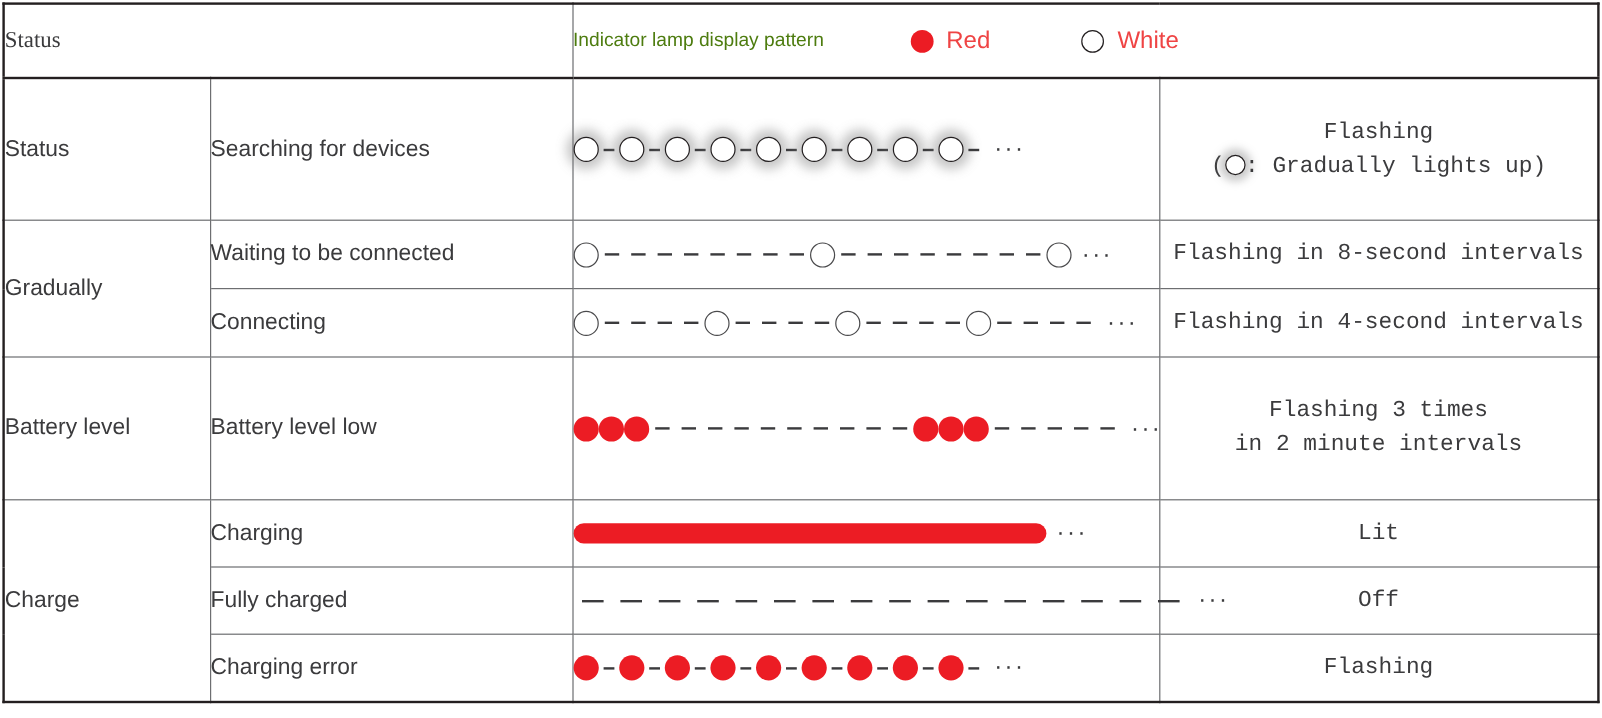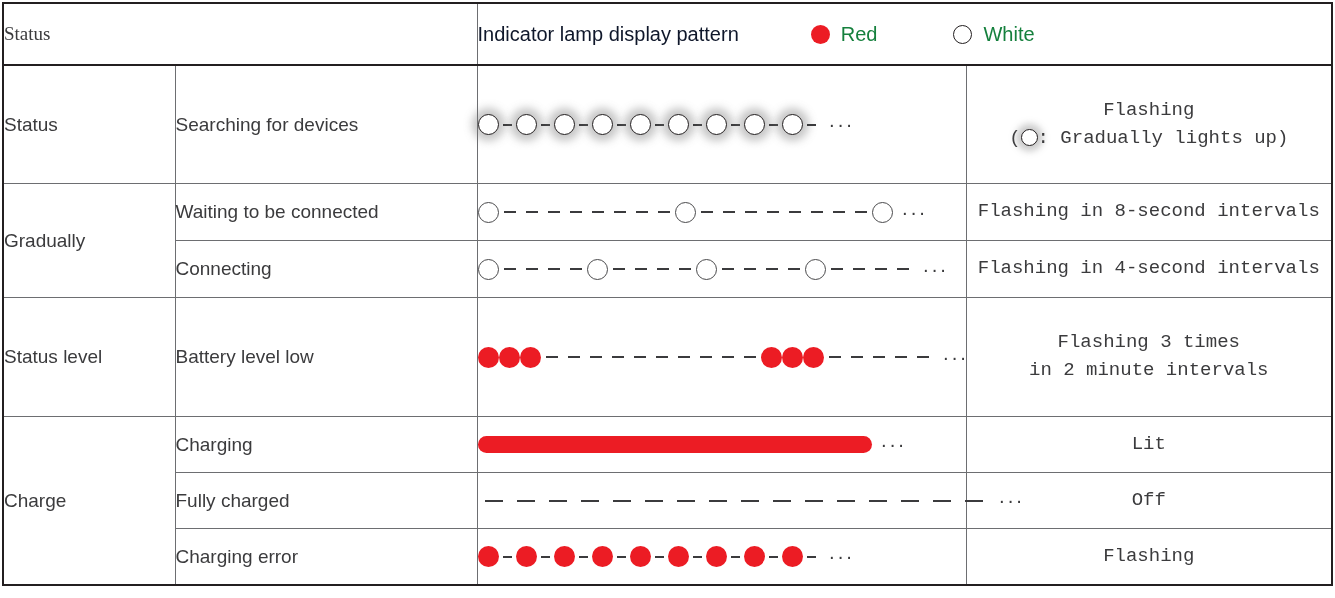--- a/index.html
+++ b/index.html
@@ -58,28 +58,28 @@
     height: 60px;
     padding-left: 26px;
     border-bottom: 2px solid #231f20 !important;
   }
   .legend-row {
     display: flex;
     align-items: center;
     height: 100%;
   }
   .legend-title {
-    font-size: 20px;
-    color: #0f172a;
+    font-size: 16px;
+    color: #4d7c0f;
   }
   .legend-item {
     display: flex;
     align-items: center;
     font-size: 20px;
-    color: #15803d;
+    color: #ef4444;
   }
   .legend-item.red-item  { margin-left: 72px; }
   .legend-item.white-item{ margin-left: 76px; }
   .legend-dot {
     width: 19px;
     height: 19px;
     border-radius: 50%;
     margin-right: 11px;
     display: inline-block;
   }
@@ -329,21 +329,21 @@
                 <span class="dash dash-sm"></span>
                 <span class="dash dash-sm"></span>
             </span>
             <span class="ellipsis">···</span>
           </div>
         </td>
         <td class="cell-desc h-mid">Flashing in 4-second intervals</td>
       </tr>
 
       <tr>
-        <td class="cell-status h-batt">Status level</td>
+        <td class="cell-status h-batt">Battery level</td>
         <td class="cell-detail h-batt">Battery level low</td>
         <td class="cell-pattern h-batt">
           <div class="pattern">
             <span class="red-dot"></span>
               <span style="width:7px"></span>
             <span class="red-dot"></span>
               <span style="width:7px"></span>
             <span class="red-dot"></span>
             <span class="dash-run">
               <span class="dash dash-sm"></span>

